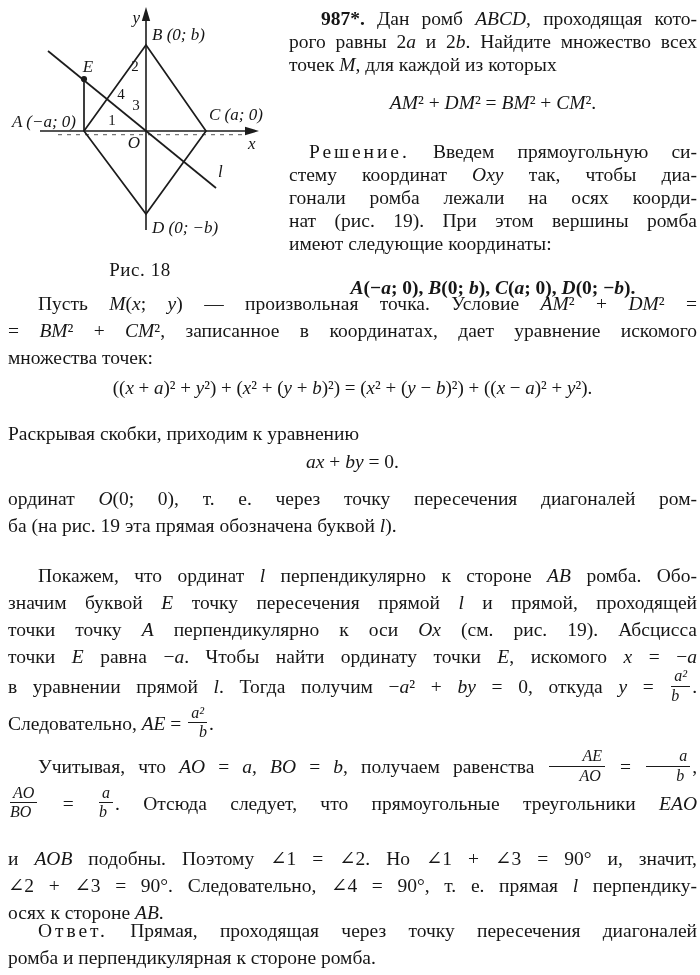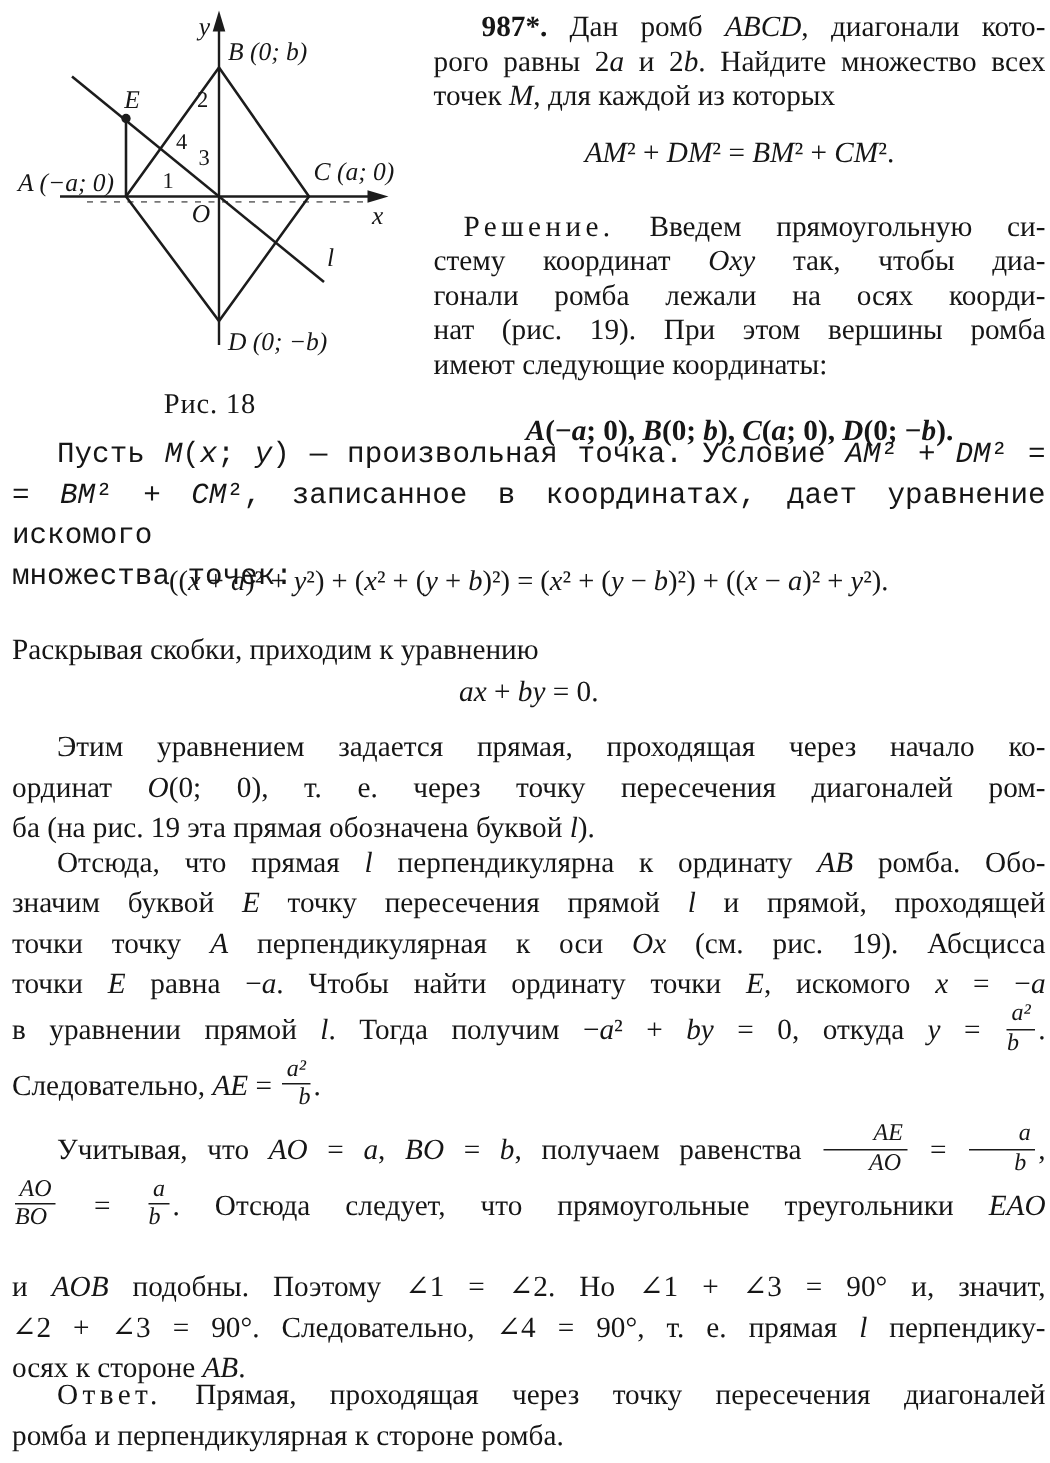--- a/index.html
+++ b/index.html
@@ -25,21 +25,21 @@
   .jl{text-align:justify;text-align-last:justify;}
   .ll{text-align:left;}
   .ind32{text-indent:32px;}
   .ind20{text-indent:20px;}
   .ind30{text-indent:30px;}
   .eq{text-align:center;}
   .eq-col1{margin:15px 0 26px 0;line-height:23px;}
   .eq-col2{margin-top:21px;line-height:23px;font-weight:bold;}
   .nowrap{white-space:nowrap;}
   
-  .p1{top:290px;font-family:Liberation Mono, monospace;} .beq1{top:377px;font-size:19px;} .p2{top:420px;}
+  .p1{top:290px;} .beq1{top:377px;font-size:19px;} .p2{top:420px;}
   .beq2{top:451px;} .p3{top:485px;} .p4{top:562px;} .p6{top:750px;}
   .p7{top:845px;} .p8{top:917px;}
   
   .s-i{font-style:italic;}
   .s-b{font-weight:bold;}
   .s-sp{letter-spacing:.15em;}
   .frac{display:inline-block;vertical-align:middle;text-align:right;
     font-style:italic;font-size:16px;line-height:1.05;margin:0 2px;
     transform:translateY(-2px);}
   .fnum{display:block;border-bottom:1.3px solid #1a1a1a;padding:0 3px 1px 3px;}
@@ -75,21 +75,21 @@
     <text class="flbl" x="88" y="72" text-anchor="middle">E</text>
     <text class="flbl" x="218" y="177">l</text>
     <text class="fang" x="112" y="125" text-anchor="middle">1</text>
     <text class="fang" x="135" y="71" text-anchor="middle">2</text>
     <text class="fang" x="136" y="110" text-anchor="middle">3</text>
     <text class="fang" x="121" y="99" text-anchor="middle">4</text>
   </svg>
   <div class="fig-caption">Рис. 18</div>
 
   <div class="col-right">
-    <div class="cline jl ind32"><span class="s-b">987*.</span><span> Дан ромб </span><span class="s-i">ABCD</span><span>, диагонали кото-</span></div>
+    <div class="cline jl ind32"><span class="s-b">987*.</span><span> Дан ромб </span><span class="s-i">ABCD</span><span>, проходящая кото-</span></div>
     <div class="cline jl"><span>рого равны 2</span><span class="s-i">a</span><span> и 2</span><span class="s-i">b</span><span>. Найдите множество всех</span></div>
     <div class="cline ll"><span>точек </span><span class="s-i">M</span><span>, для каждой из которых</span></div>
     <div class="eq eq-col1 nowrap"><span class="s-i">AM</span><span>² + </span><span class="s-i">DM</span><span>² = </span><span class="s-i">BM</span><span>² + </span><span class="s-i">CM</span><span>².</span></div>
     <div class="cline jl ind20"><span class="s-sp">Решение.</span><span> Введем прямоугольную си-</span></div>
     <div class="cline jl"><span>стему координат </span><span class="s-i">Oxy</span><span> так, чтобы диа-</span></div>
     <div class="cline jl"><span>гонали ромба лежали на осях коорди-</span></div>
     <div class="cline jl"><span>нат (рис. 19). При этом вершины ромба</span></div>
     <div class="cline ll"><span>имеют следующие координаты:</span></div>
     <div class="eq eq-col2 nowrap"><span class="s-i">A</span><span>(−</span><span class="s-i">a</span><span>; 0), </span><span class="s-i">B</span><span>(0; </span><span class="s-i">b</span><span>), </span><span class="s-i">C</span><span>(</span><span class="s-i">a</span><span>; 0), </span><span class="s-i">D</span><span>(0; −</span><span class="s-i">b</span><span>).</span></div>
   </div>
@@ -102,29 +102,28 @@
 
   <div class="bblock beq1 eq nowrap"><span>((</span><span class="s-i">x</span><span> + </span><span class="s-i">a</span><span>)² + </span><span class="s-i">y</span><span>²) + (</span><span class="s-i">x</span><span>² + (</span><span class="s-i">y</span><span> + </span><span class="s-i">b</span><span>)²) = (</span><span class="s-i">x</span><span>² + (</span><span class="s-i">y</span><span> − </span><span class="s-i">b</span><span>)²) + ((</span><span class="s-i">x</span><span> − </span><span class="s-i">a</span><span>)² + </span><span class="s-i">y</span><span>²).</span></div>
 
   <div class="bblock p2">
     <div class="bline ll"><span>Раскрывая скобки, приходим к уравнению</span></div>
   </div>
 
   <div class="bblock beq2 eq nowrap"><span class="s-i">ax</span><span> + </span><span class="s-i">by</span><span> = 0.</span></div>
 
   <div class="bblock p3">
-    <div class="bline jl ind30"><span>Этим уравнением задается прямая, проходящая через начало ко-</span></div>
     <div class="bline jl"><span>ординат </span><span class="s-i">O</span><span>(0; 0), т. е. через точку пересечения диагоналей ром-</span></div>
     <div class="bline ll"><span>ба (на рис. 19 эта прямая обозначена буквой </span><span class="s-i">l</span><span>).</span></div>
   </div>
 
   <div class="bblock p4">
-    <div class="bline jl ind30"><span>Отсюда, что прямая </span><span class="s-i">l</span><span> перпендикулярна к ординату </span><span class="s-i">AB</span><span> ромба. Обо-</span></div>
+    <div class="bline jl ind30"><span>Покажем, что ординат </span><span class="s-i">l</span><span> перпендикулярно к стороне </span><span class="s-i">AB</span><span> ромба. Обо-</span></div>
     <div class="bline jl"><span>значим буквой </span><span class="s-i">E</span><span> точку пересечения прямой </span><span class="s-i">l</span><span> и прямой, проходящей</span></div>
-    <div class="bline jl"><span>точки точку </span><span class="s-i">A</span><span> перпендикулярная к оси </span><span class="s-i">Ox</span><span> (см. рис. 19). Абсцисса</span></div>
+    <div class="bline jl"><span>точки точку </span><span class="s-i">A</span><span> перпендикулярно к оси </span><span class="s-i">Ox</span><span> (см. рис. 19). Абсцисса</span></div>
     <div class="bline jl"><span>точки </span><span class="s-i">E</span><span> равна −</span><span class="s-i">a</span><span>. Чтобы найти ординату точки </span><span class="s-i">E</span><span>, искомого </span><span class="s-i">x</span><span> = −</span><span class="s-i">a</span></div>
     <div class="bline jl"><span>в уравнении прямой </span><span class="s-i">l</span><span>. Тогда получим −</span><span class="s-i">a</span><span>² + </span><span class="s-i">by</span><span> = 0, откуда </span><span class="s-i">y</span><span> = </span><span class="frac"><span class="fnum">a²</span><span class="fden">b</span></span><span>.</span></div>
     <div class="bline ll"><span>Следовательно, </span><span class="s-i">AE</span><span> = </span><span class="frac"><span class="fnum">a²</span><span class="fden">b</span></span><span>.</span></div>
   </div>
 
   <div class="bblock p6">
     <div class="bline jl ind30"><span>Учитывая, что </span><span class="s-i">AO</span><span> = </span><span class="s-i">a</span><span>, </span><span class="s-i">BO</span><span> = </span><span class="s-i">b</span><span>, получаем равенства </span><span class="frac"><span class="fnum">AE</span><span class="fden">AO</span></span><span> = </span><span class="frac"><span class="fnum">a</span><span class="fden">b</span></span><span>,</span></div>
     <div class="bline jl"><span class="frac"><span class="fnum">AO</span><span class="fden">BO</span></span><span> = </span><span class="frac"><span class="fnum">a</span><span class="fden">b</span></span><span>. Отсюда следует, что прямоугольные треугольники </span><span class="s-i">EAO</span></div>
   </div>
 

